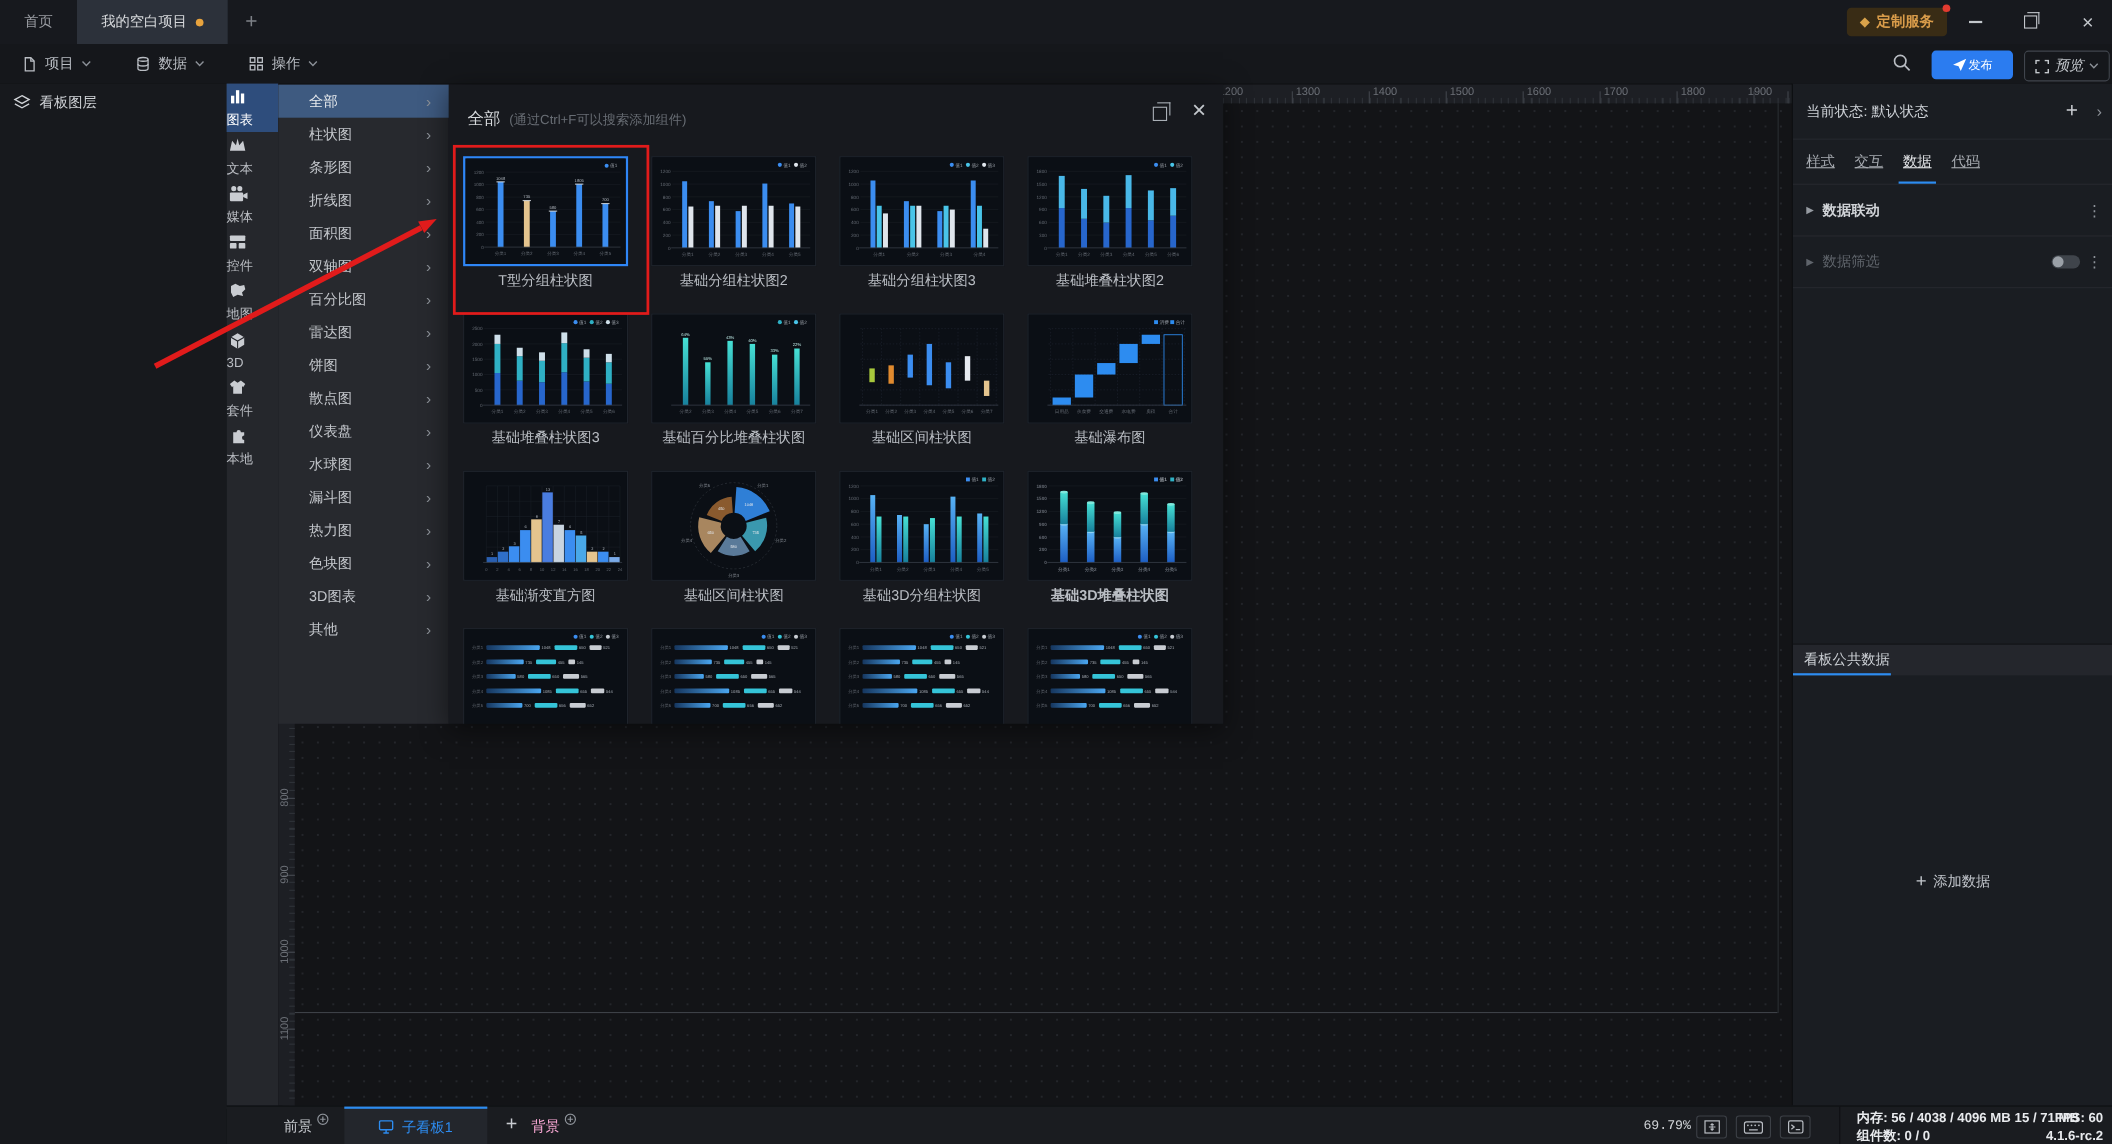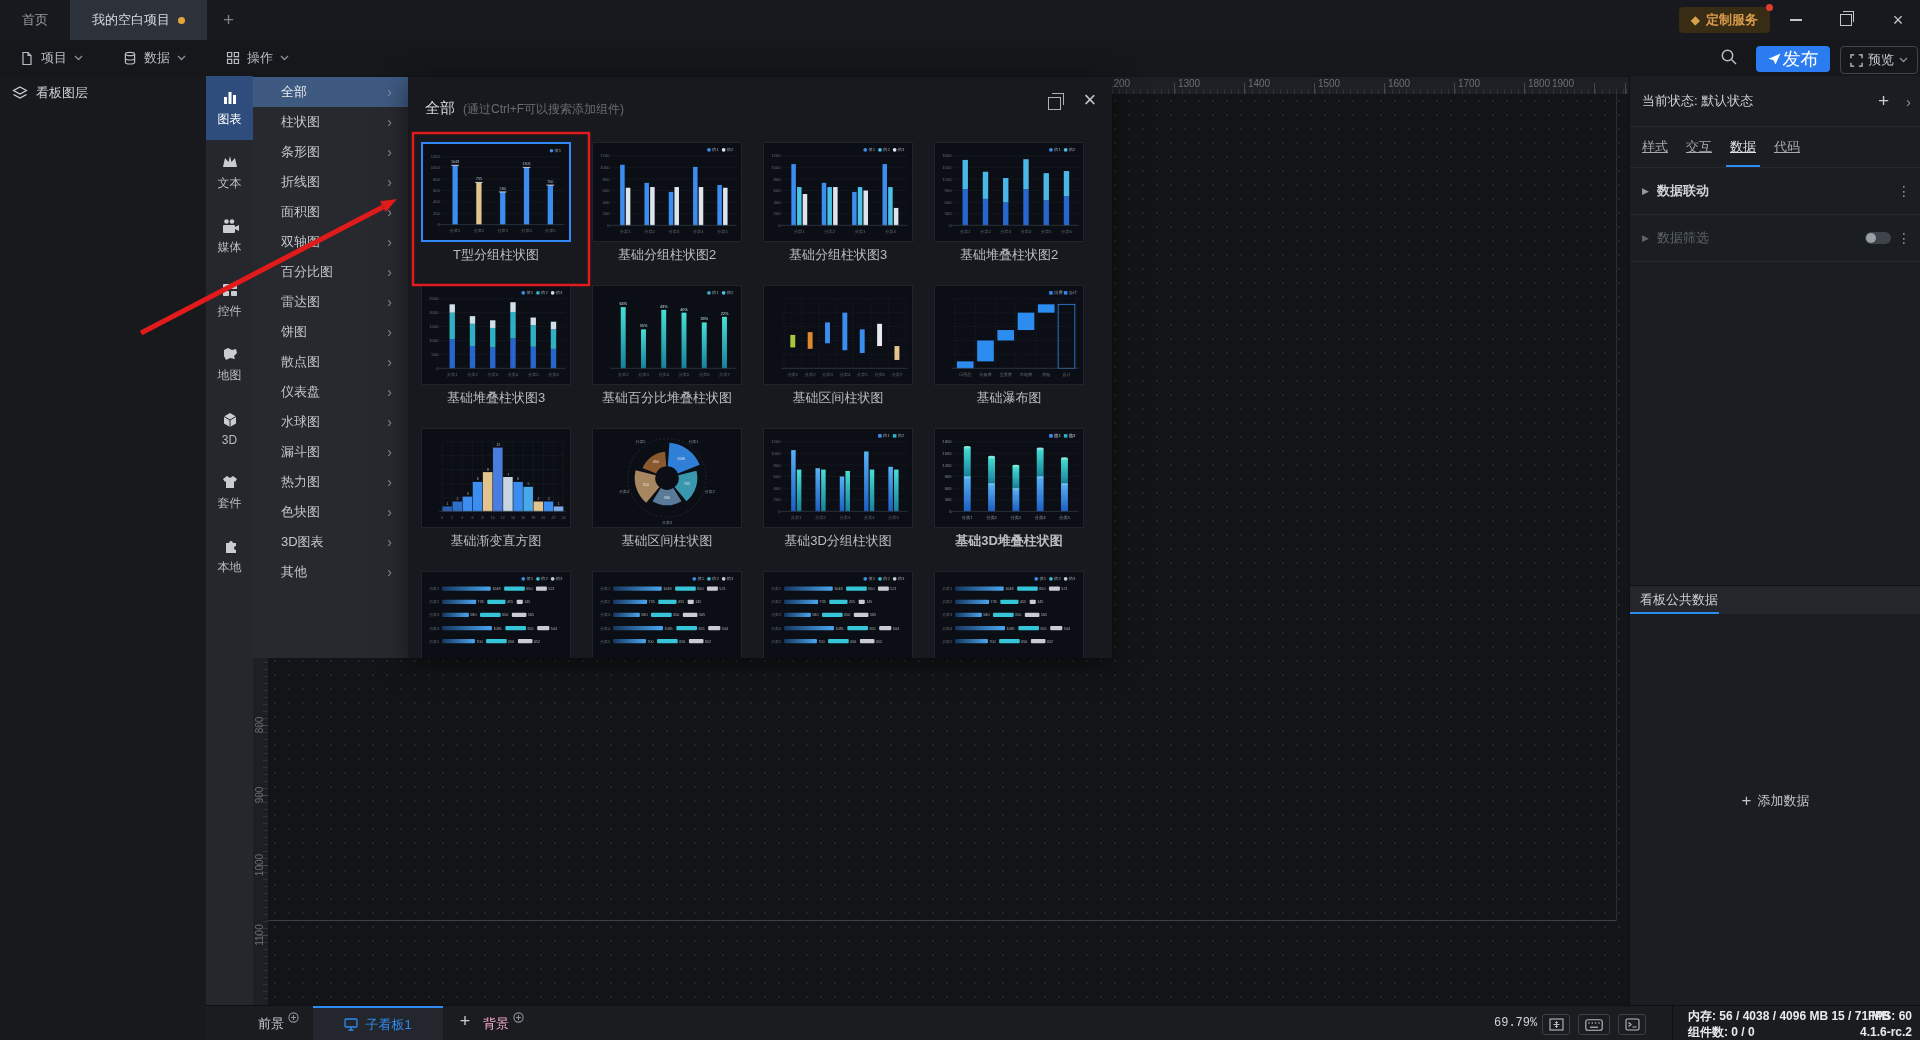--- a/index.html
+++ b/index.html
@@ -18,30 +18,30 @@
   .cs .badge{position:absolute;right:-3px;top:-3px;width:7px;height:7px;border-radius:50%;background:#e23b30;}
   .winbtn{position:absolute;top:0;width:32px;height:40px;display:flex;align-items:center;justify-content:center;color:#c3c7cc;}
   .minbar{width:12px;height:1.5px;background:#c3c7cc;}
   .restore{width:10px;height:10px;border:1.4px solid #c3c7cc;position:relative;}
   .restore:before{content:"";position:absolute;left:2px;top:-4px;width:10px;height:10px;border:1.4px solid #c3c7cc;border-left:none;border-bottom:none;}
   
   .menubar{position:absolute;left:0;top:40px;width:1920px;height:36px;background:#15171b;border-bottom:1px solid #0d0f12;display:flex;align-items:center;}
   .menuitem{display:flex;align-items:center;gap:7px;padding:0 20px;font-size:13px;color:#b9bdc3;height:100%;}
   .chev{width:9px;height:6px;display:inline-block;}
   .btn-publish{position:absolute;left:1756px;top:6px;width:74px;height:26px;background:#2b7cf0;border-radius:4px;
-      display:flex;align-items:center;justify-content:center;gap:2px;color:#fff;font-size:18px;}
+      display:flex;align-items:center;justify-content:center;gap:2px;color:#fff;font-size:11px;}
   .btn-preview{position:absolute;left:1840px;top:6px;width:76px;height:26px;border:1px solid #40454d;border-radius:4px;
-      display:flex;align-items:center;justify-content:center;gap:5px;color:#c3c7cc;font-size:13px;}
+      display:flex;align-items:center;justify-content:center;gap:5px;color:#c3c7cc;font-size:13px;font-style:italic;}
   .searchwrap{position:absolute;left:1720px;top:8px;}
   
   .leftpanel{position:absolute;left:0;top:76px;width:206px;height:964px;background:#17191d;border-right:1px solid #0d0f12;}
   .leftpanel .hd{display:flex;align-items:center;gap:8px;height:34px;padding-left:12px;font-size:13px;color:#cfd2d6;}
   
   .rail{position:absolute;left:206px;top:76px;width:47px;height:932px;background:#25272c;}
-  .rail-item{width:47px;height:64px;display:flex;flex-direction:column;align-items:center;justify-content:center;gap:3px;
+  .rail-item{width:47px;height:44px;display:flex;flex-direction:column;justify-content:center;gap:3px;
       color:#b9bcc2;font-size:12px;}
   .rail-item.active{background:#2e4d7c;color:#fff;}
   .rail-item svg{display:block;}
   
   .canvas{position:absolute;left:253px;top:76px;width:1376px;height:929px;background:#131417;}
   .rcorner{position:absolute;left:0;top:1px;width:15px;height:17px;background:#1d1f24;}
   .hruler{position:absolute;left:15px;top:1px;width:1361px;height:17px;background:#1d1f24;
      background-image:repeating-linear-gradient(to right,#43474e 0 1px,transparent 1px 70px),
                       repeating-linear-gradient(to right,#2f3339 0 1px,transparent 1px 7px);
      background-size:auto 11px,auto 5px;background-position:-4px bottom,-3px bottom;background-repeat:repeat-x;}
@@ -264,21 +264,21 @@
 <div class="canvas">
   <div class="rcorner"></div>
   <div class="hruler">
       <span style="left: 851px;">1200</span>
       <span style="left: 921px;">1300</span>
       <span style="left: 991px;">1400</span>
       <span style="left: 1061px;">1500</span>
       <span style="left: 1131px;">1600</span>
       <span style="left: 1201px;">1700</span>
       <span style="left: 1271px;">1800</span>
-      <span style="left: 1295px;">1900</span>
+      <span style="left: 1332px;">1900</span>
     </div>
   <div class="vruler">
       <span style="top: 631px;">800</span>
       <span style="top: 701px;">900</span>
       <span style="top: 771px;">1000</span>
       <span style="top: 841px;">1100</span>
     </div>
   <div class="gridarea"></div>
   <div class="board-bottom"></div>
   <div class="board-right"></div>

